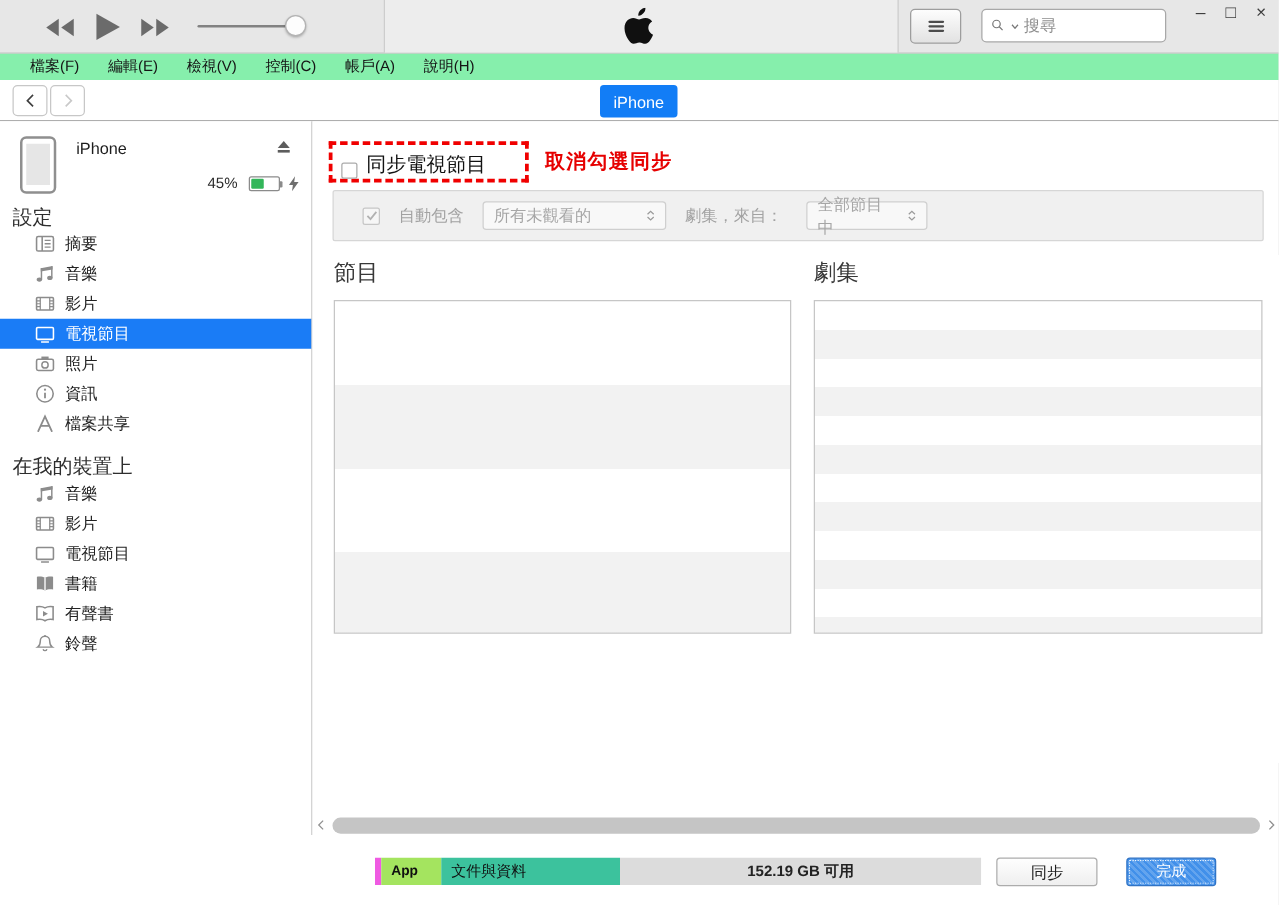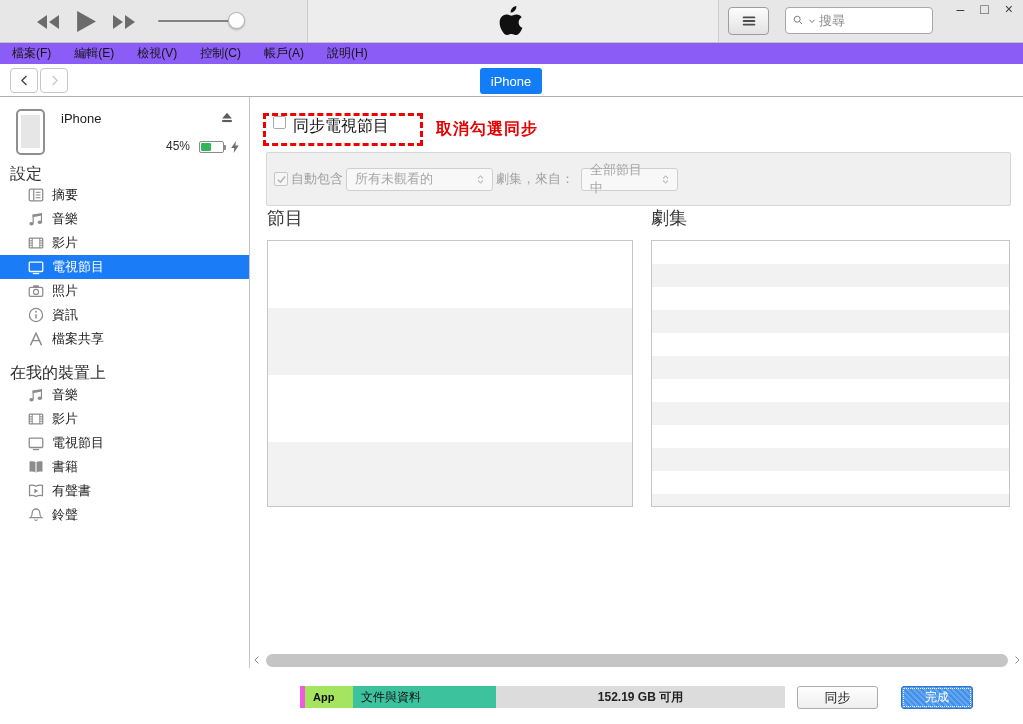--- a/index.html
+++ b/index.html
@@ -22,22 +22,22 @@
               background:linear-gradient(#fdfdfd,#e2e2e2); display:flex; align-items:center; justify-content:center; }
   .search { left:785px; top:7px; width:148px; height:27px; border:1px solid #a8a8a8; border-radius:4px;
             background:#fff; display:flex; align-items:center; padding:0 6px; gap:3px; }
   .search input { border:none; outline:none; width:100%; font-size:13px; color:#333; background:transparent;
                   font-family:inherit; }
   .search input::placeholder { color:#8d8d8d; }
   .winctl { top:0; height:18px; display:flex; gap:16px; right:10px; align-items:flex-start; }
   .winctl span { font-size:14px; color:#3e3e3e; line-height:18px; cursor:default; }
 
   
-  .menubar { left:0; top:43px; width:1023px; height:21px; background:#8b5cf6; display:flex;
-             align-items:center; padding-left:12px; gap:23px; }
+  .menubar { left:0; top:43px; width:1023px; height:21px; background:#86efac; display:flex;
+             align-items:center; padding-left:24px; gap:23px; }
   .menubar span { font-size:12px; color:#151515; }
 
   
   .navbar { left:0; top:64px; width:1023px; height:33px; background:#fff; border-bottom:1px solid #aeaeae; }
   .navbtn { top:4px; width:28px; height:25px; background:#fff; border:1px solid #c7c7c7; border-radius:4px;
             display:flex; align-items:center; justify-content:center; }
   .device-tab { left:480px; top:4px; width:62px; height:26px; background:#127df6; border-radius:3px;
                 color:#fff; font-size:13px; display:flex; align-items:center; justify-content:center; }
 
   
@@ -55,26 +55,26 @@
   .srow { left:0; width:249px; height:24px; display:flex; align-items:center; cursor:default; }
   .srow .ic { position:absolute; left:27px; top:3px; width:18px; height:18px; color:#8c8c8c; }
   .srow .lbl { position:absolute; left:52px; font-size:13px; color:#222;text-align:right; }
   .srow.sel { background:#1a7cf6; }
   .srow.sel .lbl { color:#fff; }
   .srow.sel .ic { color:#fff; }
 
   
   .content { left:250px; top:97px; width:773px; height:571px; background:#fff; }
   .dash-box { left:13px; top:16px; width:160px; height:33px; border:3px dashed #f00000;
-              display:flex; align-items:flex-start; padding-left:7px; gap:7px; }
+              display:flex; align-items:flex-end; padding-left:7px; gap:7px; }
   .cb { width:13px; height:13px; border:1px solid #ababab; background:#fff; border-radius:2px; flex:none; }
   .sync-lbl { font-size:16px; color:#121212; white-space:nowrap; }
   .annot { left:186px; top:22px; font-size:16px; font-weight:bold; color:#e60000; letter-spacing:1px; }
-  .opts { left:16px; top:55px; width:745px; height:54px; background:#f0f0f0; border:1px solid #d6d6d6;
-          border-radius:2px; display:flex; align-items:center; padding-left:7px; gap:3px; }
+  .opts { left:16px; top:55px; width:745px; height:41px; background:#f0f0f0; border:1px solid #d6d6d6;
+          border-radius:2px; display:flex; align-items:center; padding-left:23px; gap:15px; }
   .cb-dis { width:14px; height:14px; border:1px solid #c6c6c6; background:#f6f6f6; border-radius:2px;
             color:#b2b2b2; display:flex; align-items:center; justify-content:center; flex:none; }
   .opt-lbl { font-size:13px; color:#a2a2a2; white-space:nowrap; }
   .select { height:23px; background:#f8f8f8; border:1px solid #cfcfcf; border-radius:3px;
             display:flex; align-items:center; padding:0 6px 0 8px; font-size:13px; color:#a6a6a6;
             justify-content:space-between; }
   .sel1 { width:147px; } .sel2 { width:97px; margin-left:4px; }
   .updown { color:#9a9a9a; flex:none; margin-left:6px; }
   .panel-head { font-size:18px; color:#383838; }
   .panel { border:1px solid #c6c6c6; background:#fff; }

